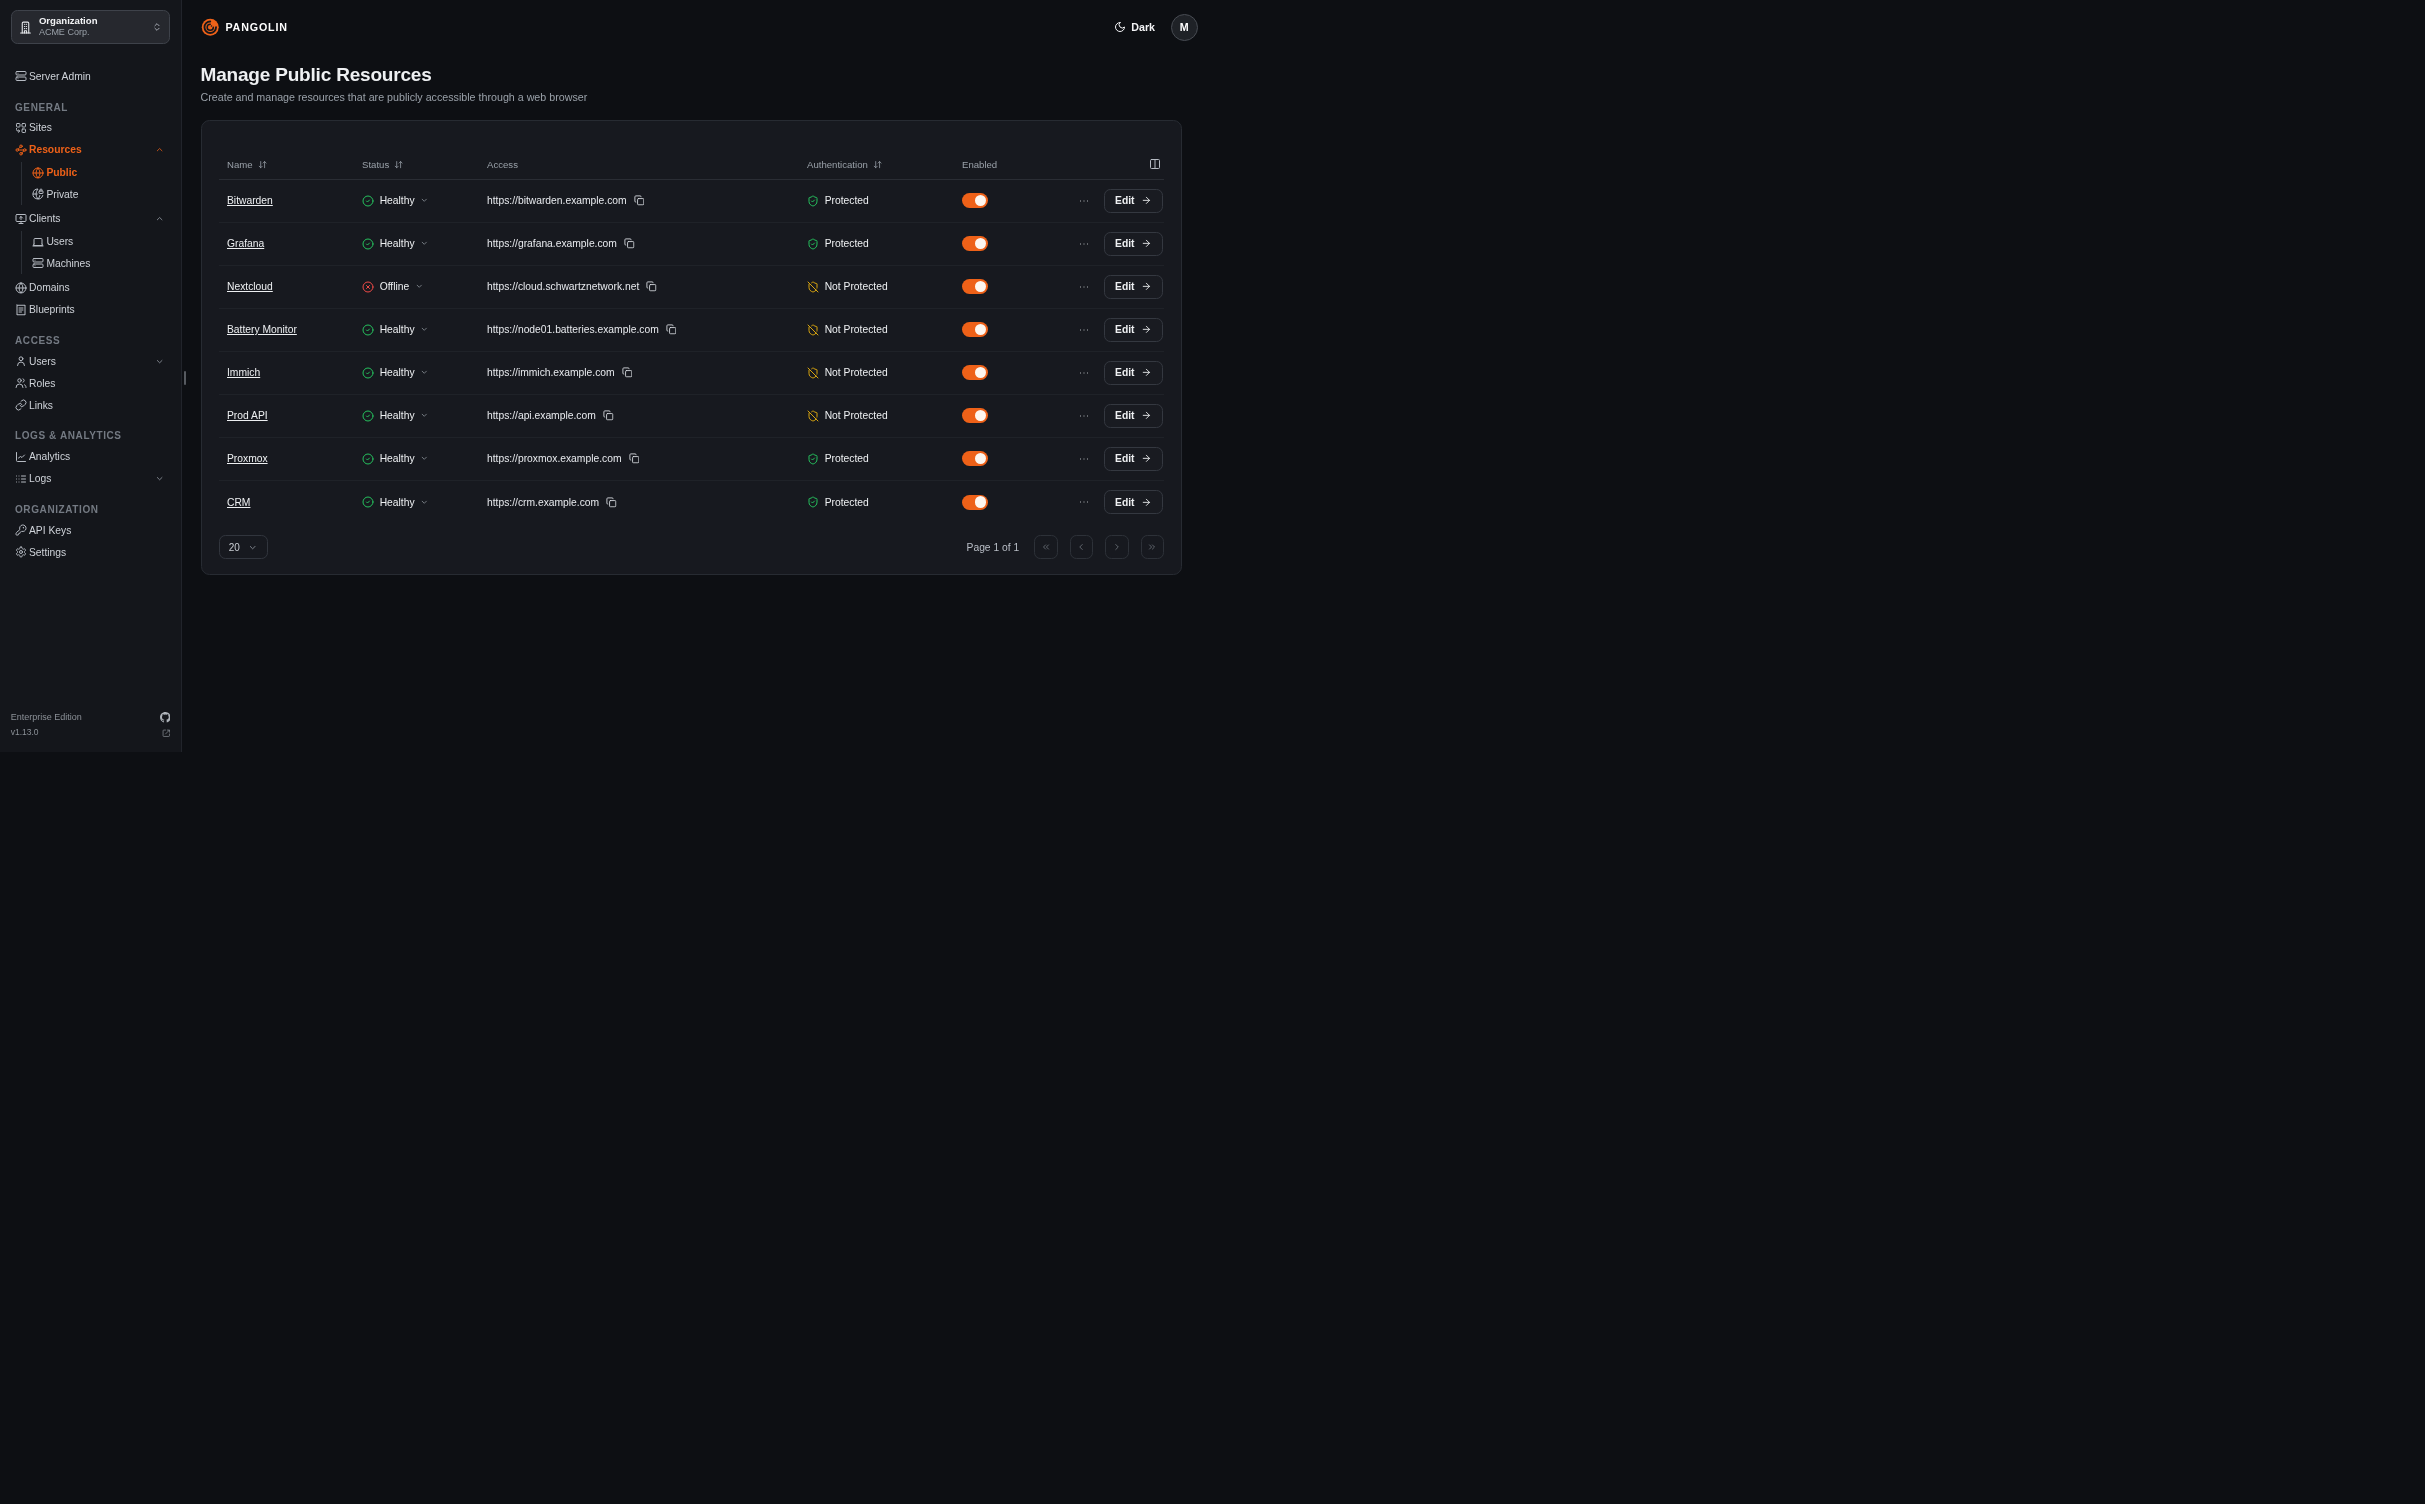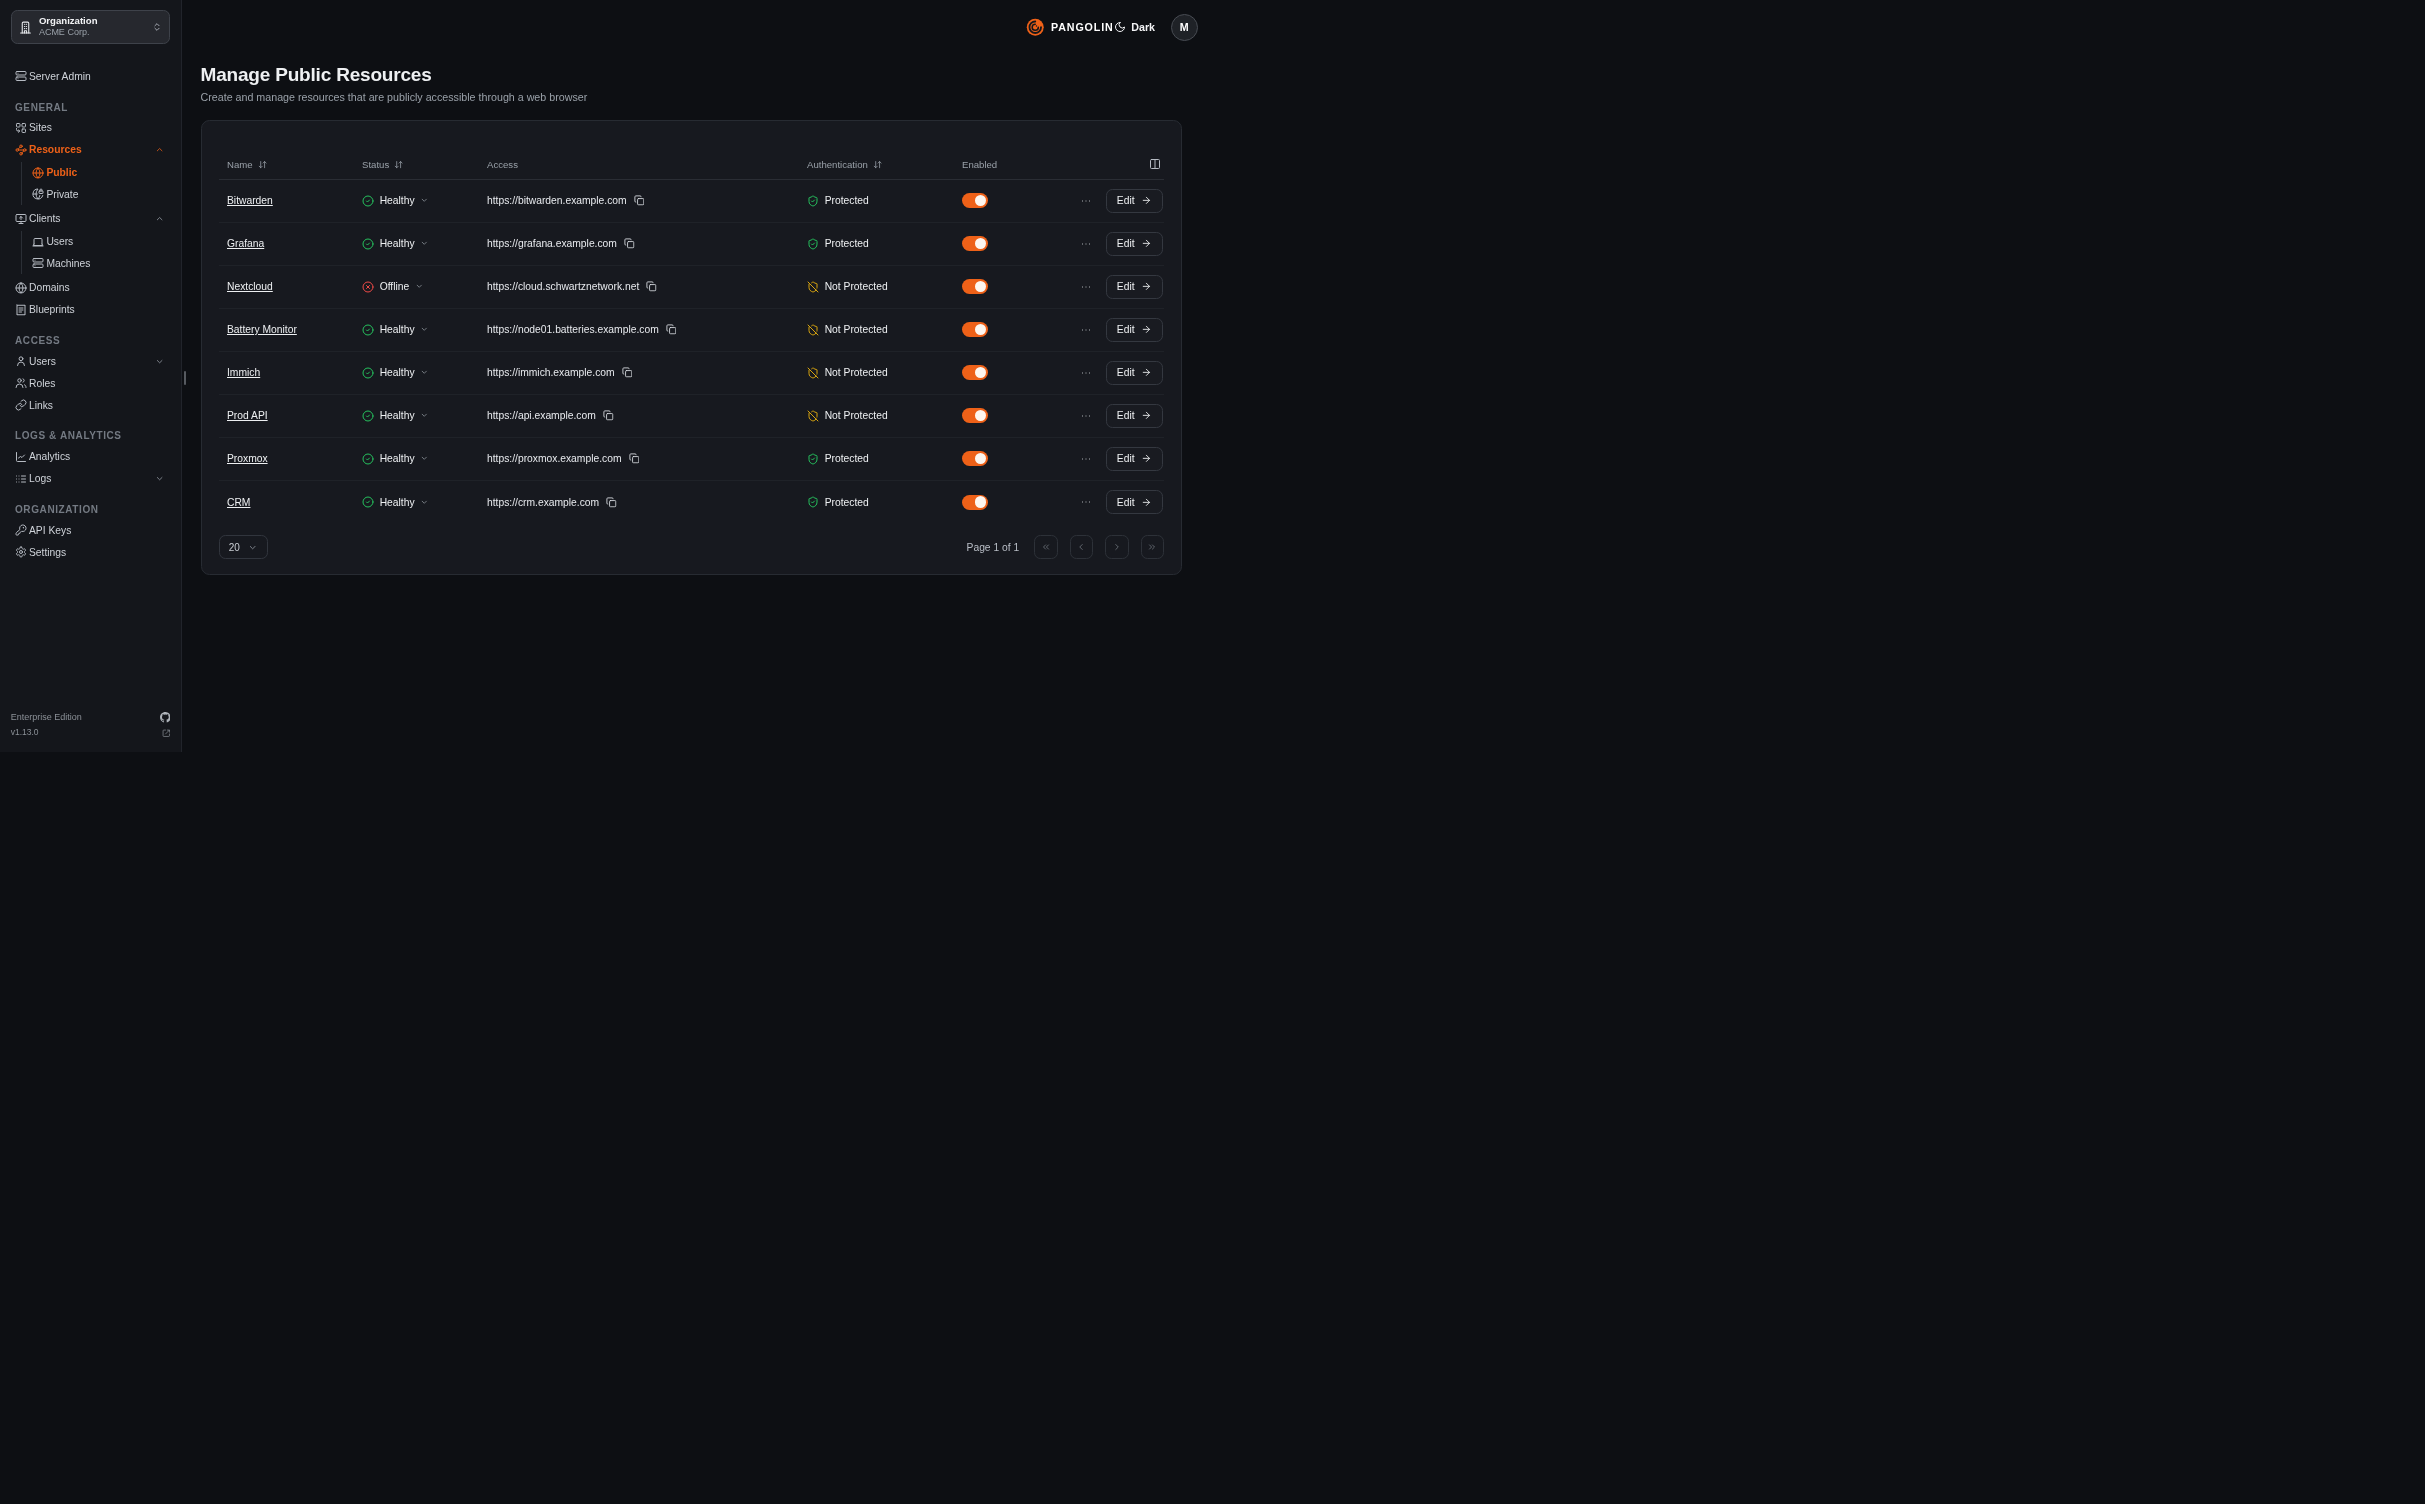--- a/index.html
+++ b/index.html
@@ -42,21 +42,21 @@
   .sidebar-footer{text-align:center;color:#8b9097;font-size:9px;line-height:1.8;}
   .sidebar-footer .row{display:flex;align-items:center;justify-content:space-between;gap:4.3px;}
   .sidebar-footer .gh{width:10.7px;height:10.7px;fill:#aeb3ba;stroke:none;}
   .sidebar-footer .ext{width:8.5px;height:8.5px;color:#8b9097;}
   .version{font-size:8.5px;}
 
   .scroll-thumb{position:absolute;left:184px;top:371px;width:2.1px;height:14.2px;background:#565a60;border-radius:1.4px;}
 
   
   .main{flex:1;padding:0 31px 0 18.5px;display:flex;flex-direction:column;overflow:hidden;}
-  .topbar{display:flex;align-items:center;justify-content:flex-end;height:54px;margin-right:-15.7px;}
+  .topbar{display:flex;align-items:center;justify-content:space-between;height:54px;margin-right:-15.7px;}
   .brand{display:flex;align-items:center;gap:6.4px;}
   .brand-name{font-size:10.7px;font-weight:700;letter-spacing:.08em;color:#fff;}
   .top-right{display:flex;align-items:center;gap:15.7px;}
   .theme-toggle{display:flex;align-items:center;gap:5.7px;color:#f2f3f5;font-size:10.7px;font-weight:600;cursor:pointer;}
   .theme-toggle .ic{width:12px;height:12px;}
   .avatar{width:27px;height:27px;border-radius:50%;background:#1f2227;border:0.7px solid #484c53;
     display:flex;align-items:center;justify-content:center;font-size:10.7px;font-weight:700;color:#fff;cursor:pointer;}
 
   .page-title{font-size:19px;font-weight:800;letter-spacing:-.01em;margin-top:10px;}
   .page-subtitle{font-size:10.7px;color:var(--muted);margin-top:5px;}
@@ -101,21 +101,21 @@
   .auth-ic{width:12px;height:12px;}
   .auth-ic.protected{color:var(--green);}
   .auth-ic.notprotected{color:var(--yellow);}
   .td.auth span{color:#eef0f2;}
   .toggle{width:26px;height:15px;border-radius:7.8px;background:var(--accent);border:none;position:relative;
     cursor:pointer;flex:none;}
   .toggle .knob{position:absolute;top:1.8px;right:1.8px;width:11.4px;height:11.4px;border-radius:50%;background:#fdf6ef;}
   .td.actions{justify-content:flex-end;gap:11.4px;padding-right:1.4px;}
   .dots{background:none;border:none;color:#d6dade;cursor:pointer;display:flex;padding:2.8px;}
   .dots .ic{width:12px;height:12px;}
-  .btn.edit{height:24px;padding:0 10px;gap:6.4px;font-weight:400;}
+  .btn.edit{height:24px;padding:0 10px;gap:6.4px;font-weight:700;}
   .btn.edit .ic{width:10.7px;height:10.7px;}
 
   .pagination{display:flex;align-items:center;justify-content:space-between;margin-top:10px;height:27px;}
   .page-size{display:flex;align-items:center;gap:8.5px;height:24px;padding:0 9.3px;border:0.7px solid #31353d;
     border-radius:6.4px;color:#c9cdd3;font-size:10px;cursor:pointer;background:transparent;font-family:inherit;}
   .page-size .ic{width:9.3px;height:9.3px;color:#9aa1a9;}
   .pager{display:flex;align-items:center;gap:12px;}
   .page-info{color:#b9bec6;font-size:10.3px;margin-right:2.8px;}
   .pg-btn{width:23.5px;height:23.5px;border:0.7px solid #2d3138;border-radius:6.4px;background:transparent;
     color:#6d737b;display:flex;align-items:center;justify-content:center;cursor:pointer;}

